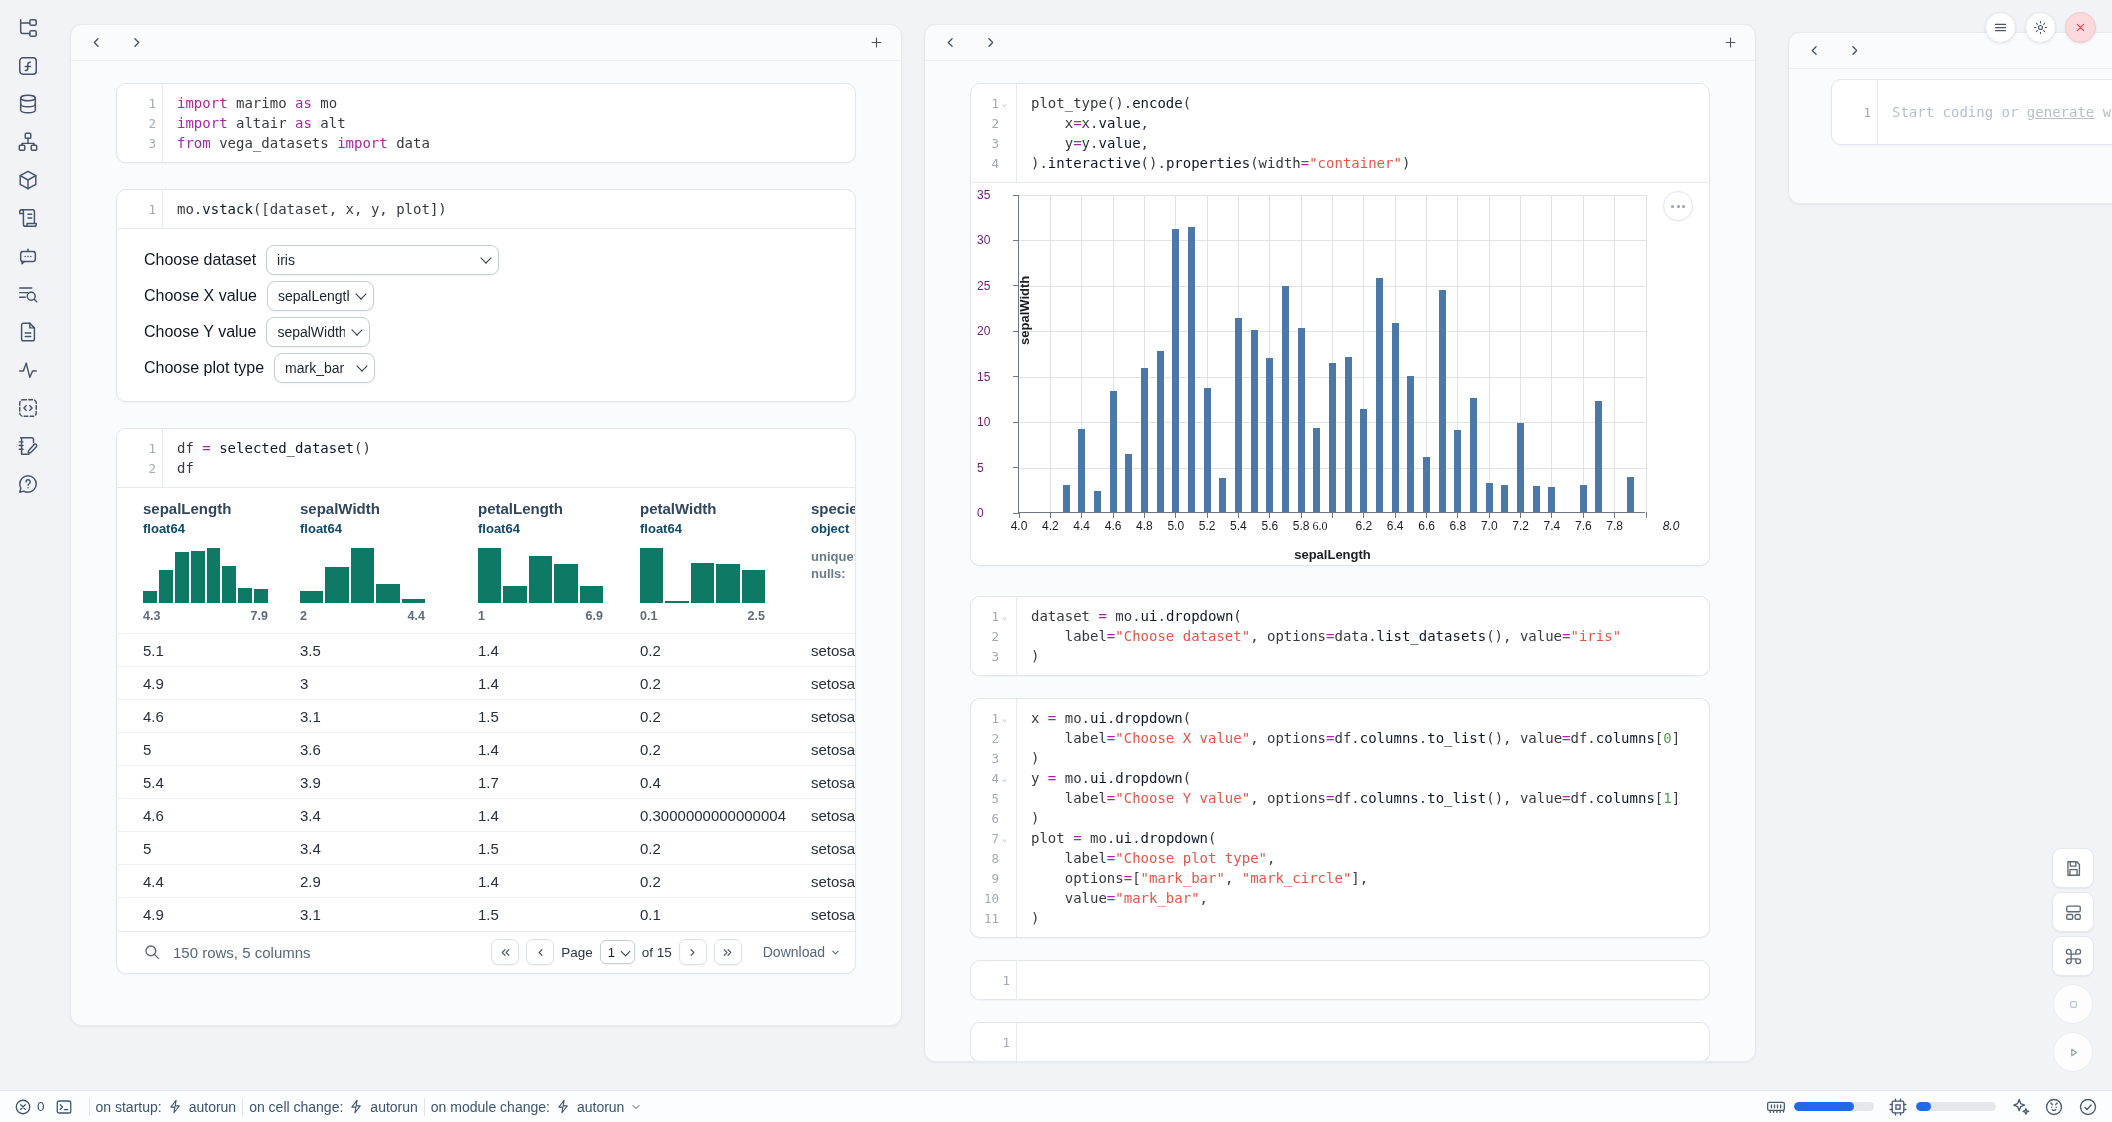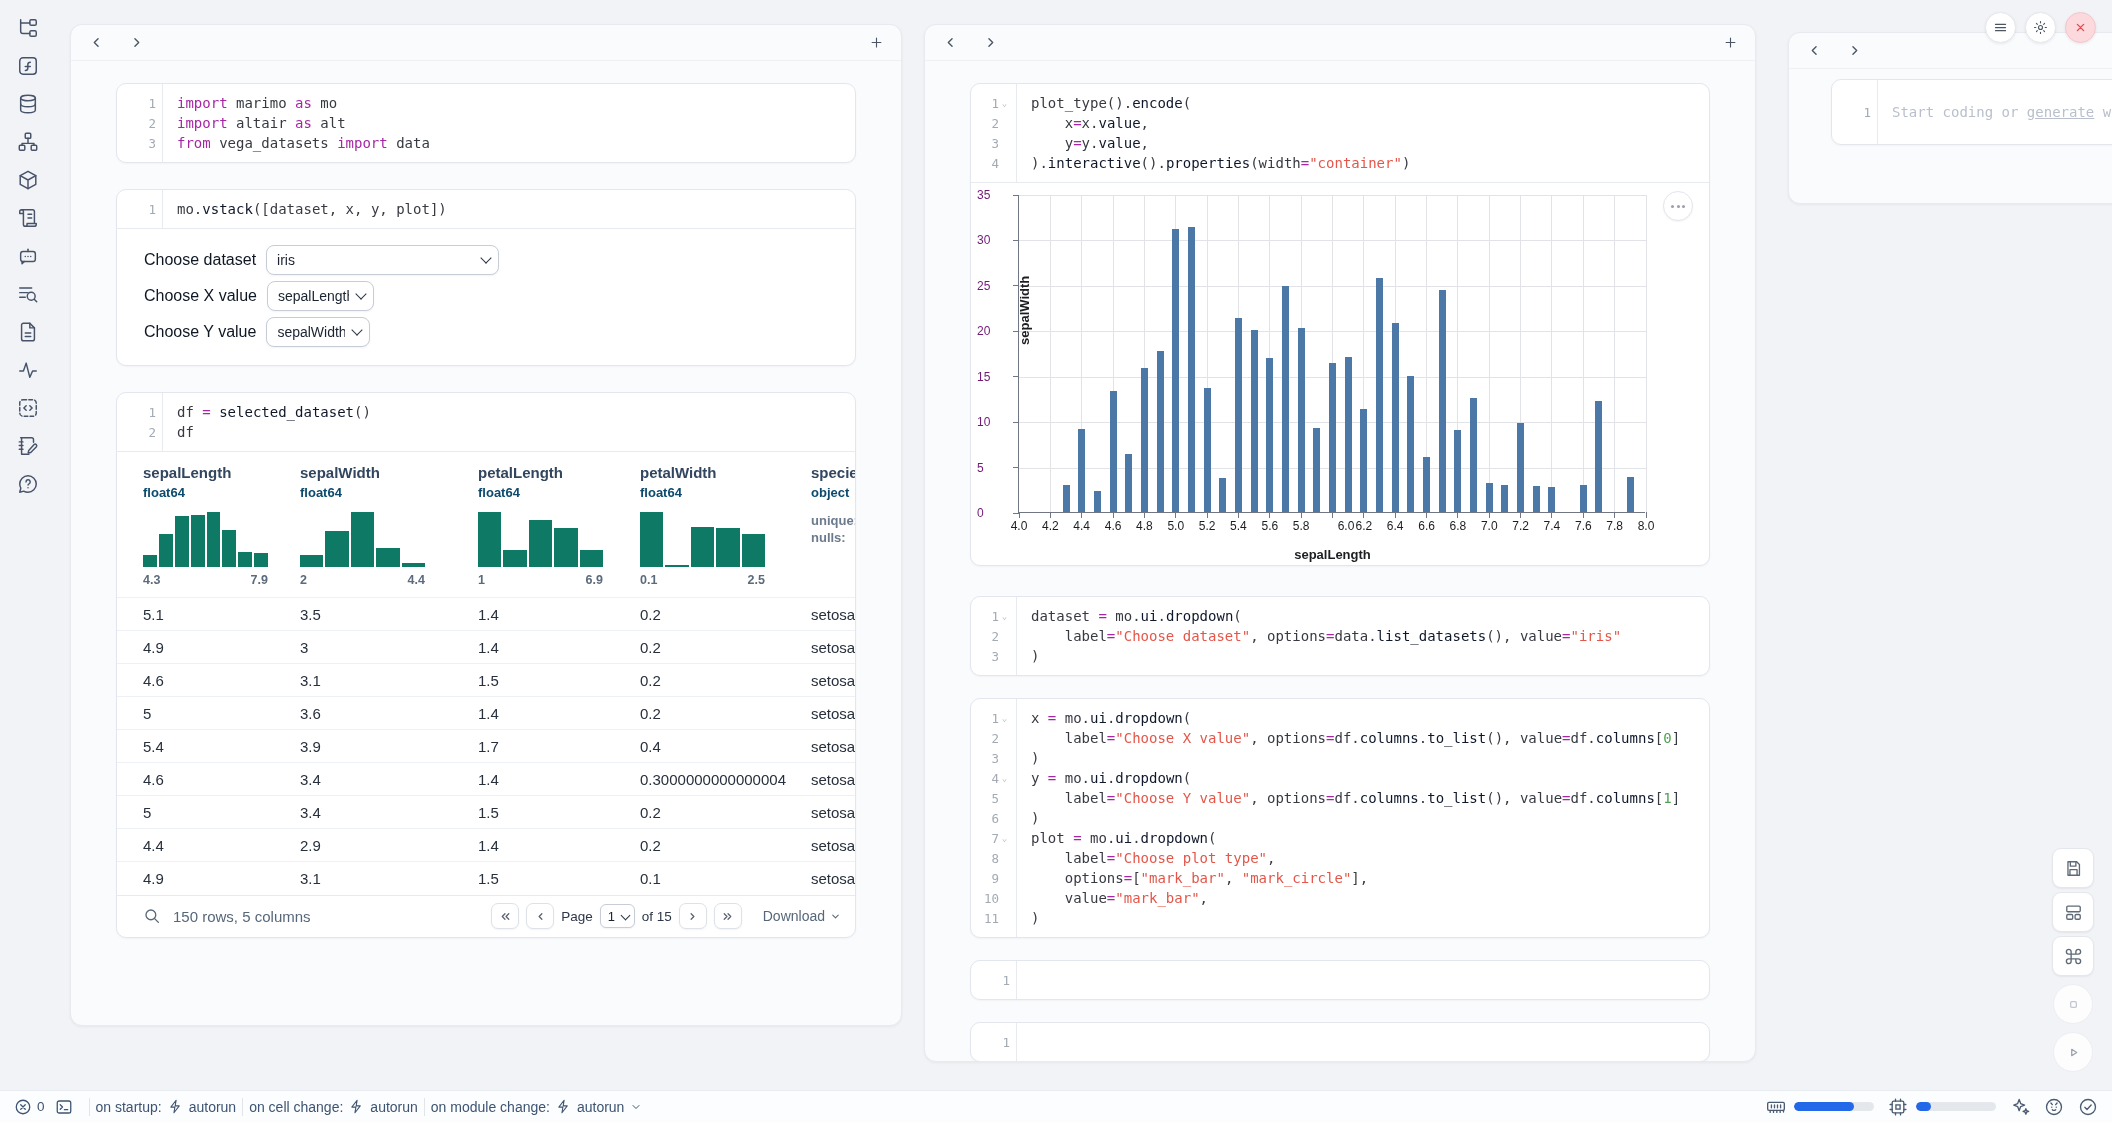--- a/index.html
+++ b/index.html
@@ -295,20 +295,24 @@
               <label>Choose dataset</label>
               <span class="sel"><select style="width: 233px;"><option>iris</option></select></span>
             </div>
             <div class="form-row">
               <label>Choose X value</label>
               <span class="sel"><select style="width: 107px;"><option>sepalLength</option></select></span>
             </div>
             <div class="form-row">
               <label>Choose Y value</label>
               <span class="sel"><select style="width: 104px;"><option>sepalWidth</option></select></span>
+            </div>
+            <div class="form-row">
+              <label>Choose plot type</label>
+              <span class="sel"><select style="width: 101px;"><option>mark_bar</option></select></span>
             </div>
           </div>
       </div>
 
       <div class="cell" id="c-df">
         <div class="codeblock">
             <div class="gutter">
               <div class="gl">
                 <span>1</span>
               </div>
@@ -604,21 +608,21 @@
               <div class="xtick" style="left: 218.95px;"></div>
               <div class="xlab" style="left: 219.45px;">5.4</div>
               <div class="gridv" style="left: 250.3px;"></div>
               <div class="xtick" style="left: 250.3px;"></div>
               <div class="xlab" style="left: 250.8px;">5.6</div>
               <div class="gridv" style="left: 281.65px;"></div>
               <div class="xtick" style="left: 281.65px;"></div>
               <div class="xlab" style="left: 282.15px;">5.8</div>
               <div class="gridv" style="left: 313px;"></div>
               <div class="xtick" style="left: 313px;"></div>
-              <div class="xlab" style="left: 327px;">6.0</div>
+              <div class="xlab" style="left: 301px; font-family: Liberation Serif, serif;">6.0</div>
               <div class="gridv" style="left: 344.35px;"></div>
               <div class="xtick" style="left: 344.35px;"></div>
               <div class="xlab" style="left: 344.85px;">6.2</div>
               <div class="gridv" style="left: 375.7px;"></div>
               <div class="xtick" style="left: 375.7px;"></div>
               <div class="xlab" style="left: 376.2px;">6.4</div>
               <div class="gridv" style="left: 407.05px;"></div>
               <div class="xtick" style="left: 407.05px;"></div>
               <div class="xlab" style="left: 407.55px;">6.6</div>
               <div class="gridv" style="left: 438.4px;"></div>
@@ -634,21 +638,21 @@
               <div class="xtick" style="left: 532.45px;"></div>
               <div class="xlab" style="left: 532.95px;">7.4</div>
               <div class="gridv" style="left: 563.8px;"></div>
               <div class="xtick" style="left: 563.8px;"></div>
               <div class="xlab" style="left: 564.3px;">7.6</div>
               <div class="gridv" style="left: 595.15px;"></div>
               <div class="xtick" style="left: 595.15px;"></div>
               <div class="xlab" style="left: 595.65px;">7.8</div>
               <div class="gridv" style="left: 626.5px;"></div>
               <div class="xtick" style="left: 626.5px;"></div>
-              <div class="xlab" style="left: 627px;">8.0</div>
+              <div class="xlab" style="left: 652px; font-style: italic;">8.0</div>
               <div class="bar" style="left: 43.525px; height: 27px; background: rgb(76, 120, 168);"></div>
               <div class="bar" style="left: 59.2px; height: 83px; background: rgb(76, 120, 168);"></div>
               <div class="bar" style="left: 74.875px; height: 21px; background: rgb(76, 120, 168);"></div>
               <div class="bar" style="left: 90.55px; height: 121px; background: rgb(76, 120, 168);"></div>
               <div class="bar" style="left: 106.225px; height: 58px; background: rgb(76, 120, 168);"></div>
               <div class="bar" style="left: 121.9px; height: 144px; background: rgb(76, 120, 168);"></div>
               <div class="bar" style="left: 137.575px; height: 161px; background: rgb(76, 120, 168);"></div>
               <div class="bar" style="left: 153.25px; height: 283px; background: rgb(76, 120, 168);"></div>
               <div class="bar" style="left: 168.925px; height: 285px; background: rgb(76, 120, 168);"></div>
               <div class="bar" style="left: 184.6px; height: 124px; background: rgb(76, 120, 168);"></div>

